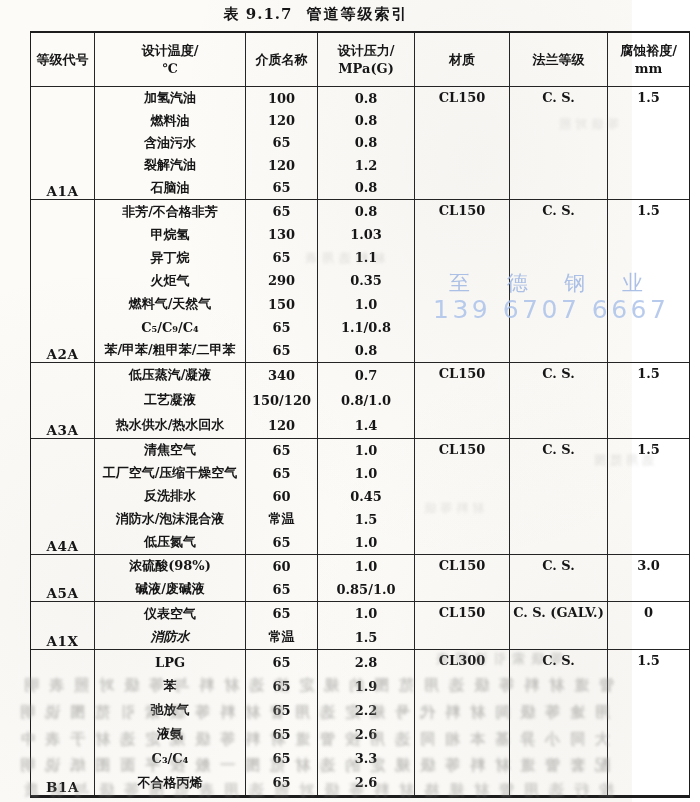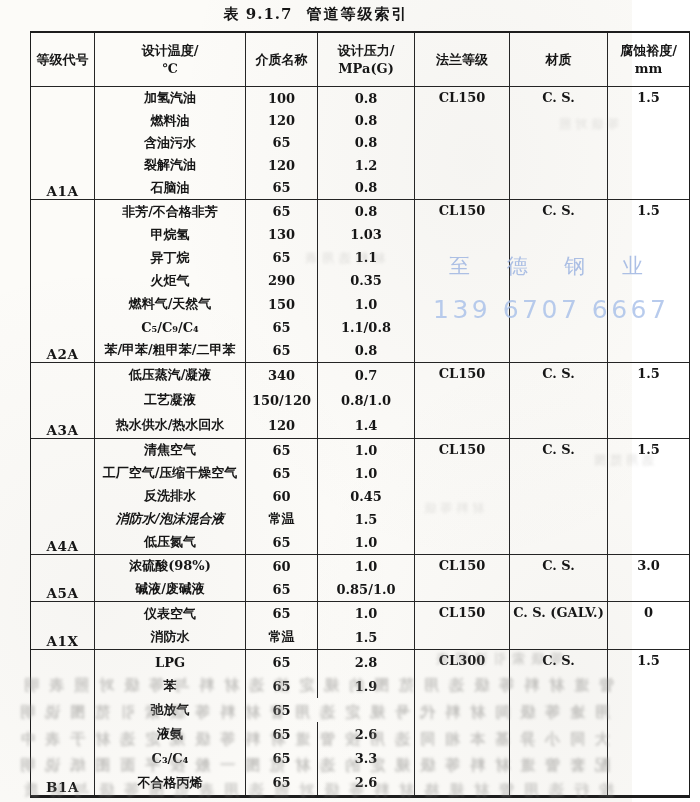--- a/index.html
+++ b/index.html
@@ -52,21 +52,21 @@
   .sec5{grid-auto-rows:23.5px;}
   .sec6{grid-auto-rows:24.17px;}
   .cn{font-weight:bold;font-size:13px;white-space:nowrap;}
   .num{font-weight:bold;font-size:13px;font-family:"DejaVu Serif","Liberation Serif",serif;}
   .code{font-weight:bold;font-size:13.5px;letter-spacing:0.5px;}
   .span{align-items:flex-start;padding-top:3px;line-height:16px;}
   .span.code{align-items:flex-end;padding-top:0;justify-content:center;display:flex;}
   
   .wm{position:absolute;z-index:5;pointer-events:none;
       font-family:"DejaVu Sans","Liberation Sans",sans-serif;opacity:0.85;}
-  .wm1{left:449px;top:252px;font-size:21px;letter-spacing:15px;color:#9fb6e2;font-weight:400;white-space:nowrap;}
+  .wm1{left:449px;top:269px;font-size:21px;letter-spacing:15px;color:#9fb6e2;font-weight:400;white-space:nowrap;}
   .wm2{left:433px;top:295px;font-size:25px;letter-spacing:3.5px;color:#acc3ea;font-weight:400;white-space:nowrap;}
   
   .bt-layer{position:absolute;left:0;top:0;width:700px;height:802px;z-index:3;pointer-events:none;}
   .bt{
     position:absolute;white-space:nowrap;
     color:#8d8c89;font-weight:bold;
     transform:scaleX(-1);
     filter:blur(1.4px);
     letter-spacing:9px;
     font-family:"DejaVu Serif","Liberation Serif",serif;
@@ -91,24 +91,24 @@
           <div>℃</div>
         </div>
         <div class="cell hcell">
           <div>介质名称</div>
         </div>
         <div class="cell hcell">
           <div>设计压力/</div>
           <div>MPa(G)</div>
         </div>
         <div class="cell hcell">
+          <div>材质</div>
+        </div>
+        <div class="cell hcell">
           <div>法兰等级</div>
-        </div>
-        <div class="cell hcell">
-          <div>材质</div>
         </div>
         <div class="cell hcell">
           <div>腐蚀裕度/</div>
           <div>mm</div>
         </div>
       </div>
       <div class="section sec0">
         <div class="cell span code noleft" style="grid-area: 1 / 1 / span 5;">
           <span>A1A</span>
         </div>
@@ -201,21 +201,21 @@
         </div>
         <div class="cell cn" style="grid-area: 1 / 2;">清焦空气</div>
         <div class="cell num" style="grid-area: 1 / 3;">65</div>
         <div class="cell num" style="grid-area: 1 / 4;">1.0</div>
         <div class="cell cn" style="grid-area: 2 / 2;">工厂空气/压缩干燥空气</div>
         <div class="cell num" style="grid-area: 2 / 3;">65</div>
         <div class="cell num" style="grid-area: 2 / 4;">1.0</div>
         <div class="cell cn" style="grid-area: 3 / 2;">反洗排水</div>
         <div class="cell num" style="grid-area: 3 / 3;">60</div>
         <div class="cell num" style="grid-area: 3 / 4;">0.45</div>
-        <div class="cell cn" style="grid-area: 4 / 2; font-style: italic;">消防水/泡沫混合液</div>
+        <div class="cell cn" style="grid-area: 4 / 2;">消防水/泡沫混合液</div>
         <div class="cell num" style="grid-area: 4 / 3;">常温</div>
         <div class="cell num" style="grid-area: 4 / 4;">1.5</div>
         <div class="cell cn" style="grid-area: 5 / 2;">低压氮气</div>
         <div class="cell num" style="grid-area: 5 / 3;">65</div>
         <div class="cell num" style="grid-area: 5 / 4;">1.0</div>
         <div class="cell span num" style="grid-area: 1 / 5 / span 5;">
           <span>CL150</span>
         </div>
         <div class="cell span num" style="grid-area: 1 / 6 / span 5;">
           <span>C. S.</span>
@@ -244,21 +244,21 @@
           <span>3.0</span>
         </div>
       </div>
       <div class="section sec5">
         <div class="cell span code noleft" style="grid-area: 1 / 1 / span 2;">
           <span>A1X</span>
         </div>
         <div class="cell cn" style="grid-area: 1 / 2;">仪表空气</div>
         <div class="cell num" style="grid-area: 1 / 3;">65</div>
         <div class="cell num" style="grid-area: 1 / 4;">1.0</div>
-        <div class="cell cn" style="grid-area: 2 / 2;">消防水</div>
+        <div class="cell cn" style="grid-area: 2 / 2; font-style: italic;">消防水</div>
         <div class="cell num" style="grid-area: 2 / 3;">常温</div>
         <div class="cell num" style="grid-area: 2 / 4;">1.5</div>
         <div class="cell span num" style="grid-area: 1 / 5 / span 2;">
           <span>CL150</span>
         </div>
         <div class="cell span num" style="grid-area: 1 / 6 / span 2;">
           <span>C. S. (GALV.)</span>
         </div>
         <div class="cell span num" style="grid-area: 1 / 7 / span 2;">
           <span>0</span>
@@ -269,20 +269,21 @@
           <span>B1A</span>
         </div>
         <div class="cell cn" style="grid-area: 1 / 2;">LPG</div>
         <div class="cell num" style="grid-area: 1 / 3;">65</div>
         <div class="cell num" style="grid-area: 1 / 4;">2.8</div>
         <div class="cell cn" style="grid-area: 2 / 2;">苯</div>
         <div class="cell num" style="grid-area: 2 / 3;">65</div>
         <div class="cell num" style="grid-area: 2 / 4;">1.9</div>
         <div class="cell cn" style="grid-area: 3 / 2;">弛放气</div>
         <div class="cell num" style="grid-area: 3 / 3;">65</div>
+        <div class="cell num" style="grid-area: 3 / 4;">2.2</div>
         <div class="cell cn" style="grid-area: 4 / 2;">液氨</div>
         <div class="cell num" style="grid-area: 4 / 3;">65</div>
         <div class="cell num" style="grid-area: 4 / 4;">2.6</div>
         <div class="cell cn" style="grid-area: 5 / 2;">C₃/C₄</div>
         <div class="cell num" style="grid-area: 5 / 3;">65</div>
         <div class="cell num" style="grid-area: 5 / 4;">3.3</div>
         <div class="cell cn" style="grid-area: 6 / 2;">不合格丙烯</div>
         <div class="cell num" style="grid-area: 6 / 3;">65</div>
         <div class="cell num" style="grid-area: 6 / 4;">2.6</div>
         <div class="cell span num" style="grid-area: 1 / 5 / span 6;">

